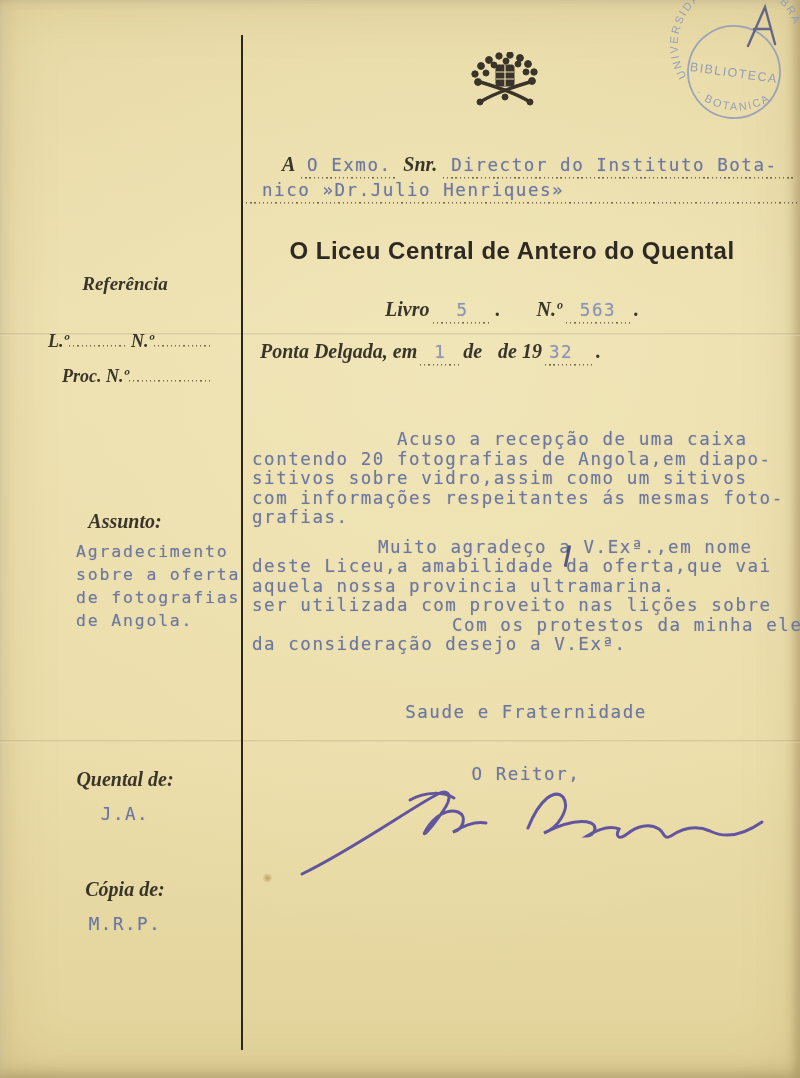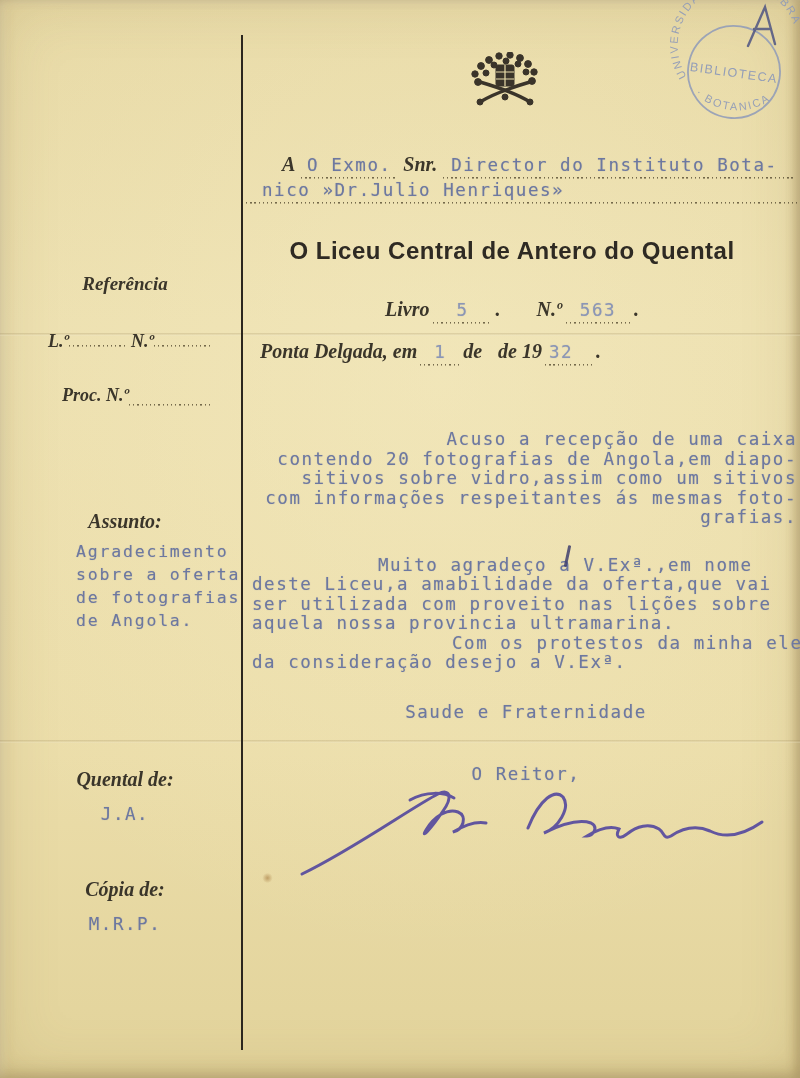--- a/index.html
+++ b/index.html
@@ -36,21 +36,21 @@
   .w40{width:40px;}
   .w150{width:150px;}
   .w44{width:44px;text-align:left;padding-left:4px;}
   .sp28{width:28px;}
   .sp10{width:10px;}
   .leftcol{left:20px;width:210px;text-align:center;}
   .bline{height:19.5px;line-height:19.5px;white-space:pre;}
   .ind145{padding-left:145px;}
   .ind126{padding-left:126px;}
   .ind200{padding-left:200px;}
-  .para1{margin-bottom:28px;text-align:right;}
+  .para1{margin-bottom:10px;}
   .assunto-line{height:23px;line-height:23px;font-size:16.5px;letter-spacing:1.8px;margin-left:40px;}
   .slash{position:absolute;left:566px;top:545px;width:2.5px;height:22px;background:#3f3f6e;
     transform:rotate(12deg);border-radius:1px;opacity:.85;}
   .fox{position:absolute;left:262px;top:873px;width:11px;height:10px;border-radius:50%;
     background:radial-gradient(circle, rgba(150,100,40,.5), rgba(150,100,40,0) 70%);}
   svg text{font-family:"Liberation Sans",sans-serif;}
 </style>
 </head>
 <body>
 
@@ -112,21 +112,21 @@
 
   <div class="abs leftcol pserif" style="top:228px;font-size:19px;margin-top:45px;">Referência</div>
 
   <div class="abs row" style="left:48px;top:318px;width:162px;">
     <span class="pserif sm">L.º</span>
     <span class="dotfill grow" style="height:14px;"></span>
     <span class="pserif sm" style="margin-left:6px;">N.º</span>
     <span class="dotfill grow" style="height:14px;"></span>
   </div>
 
-  <div class="abs row" style="left:62px;top:377px;width:150px;align-items:flex-end;">
+  <div class="abs row" style="left:62px;top:353px;width:150px;">
     <span class="pserif sm">Proc. N.º</span>
     <span class="dotfill grow" style="height:14px;"></span>
   </div>
 
   <div class="abs leftcol pserif" style="top:510px;">Assunto:</div>
   <div class="abs type" style="left:36px;top:540px;width:205px;">
     <div class="assunto-line">Agradecimento</div>
     <div class="assunto-line">sobre a oferta</div>
     <div class="assunto-line">de fotografias</div>
     <div class="assunto-line">de Angola.</div>
@@ -172,22 +172,22 @@
     <div class="para1">
       <div class="bline ind145">Acuso a recepção de uma caixa</div>
       <div class="bline">contendo 20 fotografias de Angola,em diapo-</div>
       <div class="bline">sitivos sobre vidro,assim como um sitivos</div>
       <div class="bline">com informações respeitantes ás mesmas foto-</div>
       <div class="bline">grafias.</div>
     </div>
     <div>
       <div class="bline ind126">Muito agradeço a V.Exª.,em nome</div>
       <div class="bline">deste Liceu,a amabilidade da oferta,que vai</div>
+      <div class="bline">aquela nossa provincia ultramarina.</div>
       <div class="bline">ser utilizada com proveito nas lições sobre</div>
-      <div class="bline">aquela nossa provincia ultramarina.</div>
     </div>
     <div>
       <div class="bline ind200">Com os protestos da minha eleva-</div>
       <div class="bline">da consideração desejo a V.Exª.</div>
     </div>
   </div>
 
   <div class="slash"></div>
 
   <div class="abs type ctr" style="left:250px;top:702px;width:552px;">Saude e Fraternidade</div>

